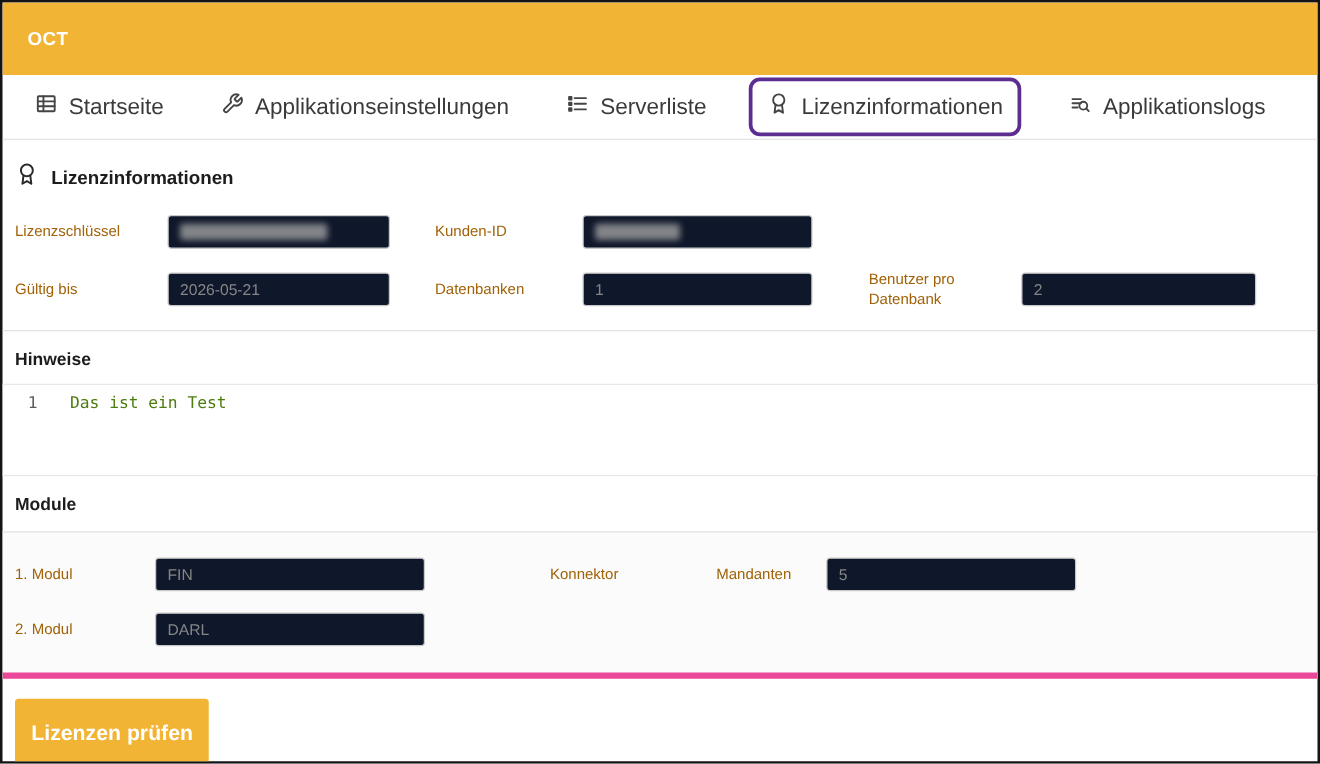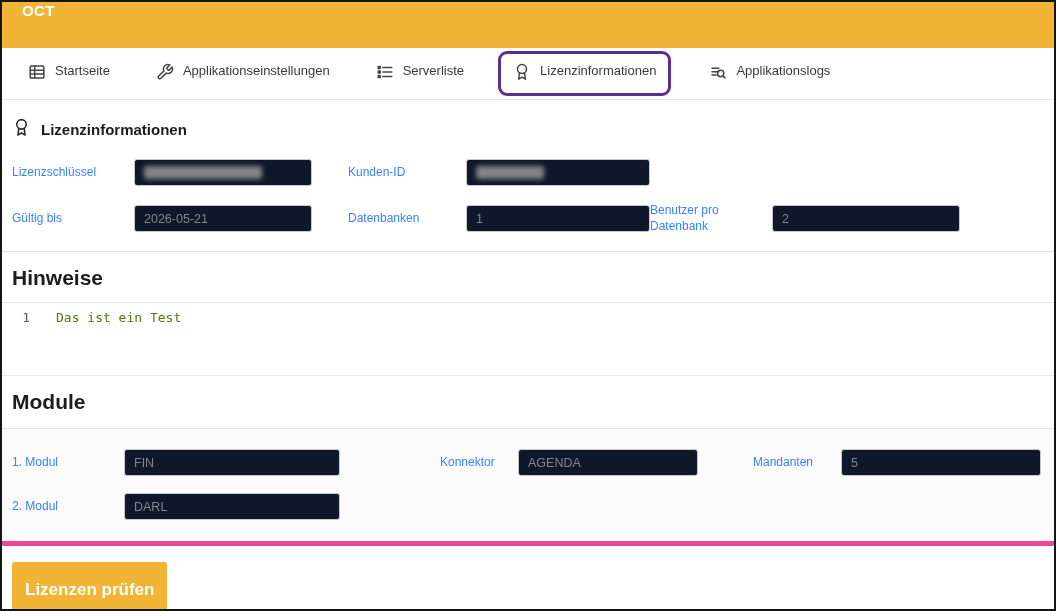--- a/index.html
+++ b/index.html
@@ -10,40 +10,40 @@
     width: 1056px; height: 611px;
     border: 2px solid #141414;
     background: #ffffff;
     overflow: hidden;
     position: relative;
   }
 
   
   .titlebar {
     background: var(--accent, #F1B434);
-    height: 46px;
-    display: flex; 
+    height: 58px;
+    display: flex; align-items: center;
     padding: 0 20px;
   }
   .titlebar .app-title {
     color: #ffffff; font-weight: bold; font-size: 15px; letter-spacing: .4px;
   }
 
   
   .nav {
     height: 52px;
     display: flex; align-items: center;
     border-bottom: 1px solid #e4e4e4;
     padding: 0 14px;
   }
   .tab {
-    display: flex; align-items: flex-start; gap: 9px;
+    display: flex; align-items: center; gap: 9px;
     padding: 9px 12px;
     margin-right: 22px;
-    font-size: 13px; color: #3a3a3a;
+    font-size: 18px; color: #3a3a3a;
     cursor: pointer;
     white-space: nowrap;
   }
   .tab svg { width: 18px; height: 18px; stroke: #444; fill: none; stroke-width: 2; stroke-linecap: round; stroke-linejoin: round; flex: 0 0 auto; }
   .tab--active {
     border: 3px solid var(--highlight, #5C2E91);
     border-radius: 9px;
     margin-right: 26px;
   }
 
@@ -53,47 +53,47 @@
   .section-header {
     display: flex; align-items: center; gap: 10px;
     padding: 18px 10px 12px 10px;
   }
   .section-header svg { width: 19px; height: 19px; stroke: #2b2b2b; fill: none; stroke-width: 2; stroke-linecap: round; stroke-linejoin: round; }
   .section-title { font-size: 15px; font-weight: bold; color: #1c1c1c; }
 
   .form-rows { padding: 6px 10px 0 10px; }
   .form-row { display: flex; align-items: center; margin-bottom: 17px; }
   .fg { display: flex; align-items: center; }
-  .lbl { font-size: 12px; color: #3b82f6; line-height: 1.3; padding-right: 8px; }
+  .lbl { font-size: 12px; color: #a16207; line-height: 1.3; padding-right: 8px; }
   .input {
     height: 27px;
     border: 1px solid #c9c9c9;
     border-radius: 3px;
     background: #0f172a;
     display: flex; align-items: center;
     padding: 0 9px;
     font-size: 12.5px; color: #868686;
     overflow: hidden;
   }
   .redacted {
     display: inline-block; height: 13px;
     background: #a0a0a0; border-radius: 2px;
     filter: blur(2.5px); opacity: .8;
   }
 
   
   .lic .lbl-1 { width: 122px; } .lic .inp-1 { width: 178px; }
   .lic .g2 { margin-left: 36px; }
   .lic .lbl-2 { width: 118px; } .lic .inp-2 { width: 184px; }
-  .lic .g3 { }
+  .lic .g3 { margin-left: 45px; }
   .lic .lbl-3 { width: 122px; } .lic .inp-3 { width: 188px; }
 
   .rule { border: none; border-top: 1px solid #e2e2e2; margin: 8px 0 0 0; }
 
-  .sub-heading { font-size: 21px; font-weight: bold; color: #1c1c1c; padding: 14px 10px 12px 10px; }
+  .sub-heading { font-size: 14px; font-weight: bold; color: #1c1c1c; padding: 14px 10px 12px 10px; }
 
   
   .code-block {
     border-top: 1px solid #e8e8e8;
     border-bottom: 1px solid #e8e8e8;
     height: 74px;
     font-family: "DejaVu Sans Mono", monospace;
     font-size: 13px;
     padding-top: 7px;
     display: flex; align-items: flex-start;
@@ -254,21 +254,20 @@
     <div class="sub-heading">Module</div>
 
     <div class="module-band form-rows mod">
       <div class="form-row">
         <div class="fg g1">
           <span class="lbl">1. Modul</span>
           <div class="input inp-m1">FIN</div>
         </div>
         <div class="fg g2">
           <span class="lbl">Konnektor</span>
-          <div class="input inp-m2">AGENDA</div>
         </div>
         <div class="fg g3">
           <span class="lbl">Mandanten</span>
           <div class="input inp-m3">5</div>
         </div>
       </div>
       <div class="form-row">
         <div class="fg g1">
           <span class="lbl">2. Modul</span>
           <div class="input inp-m1">DARL</div>

